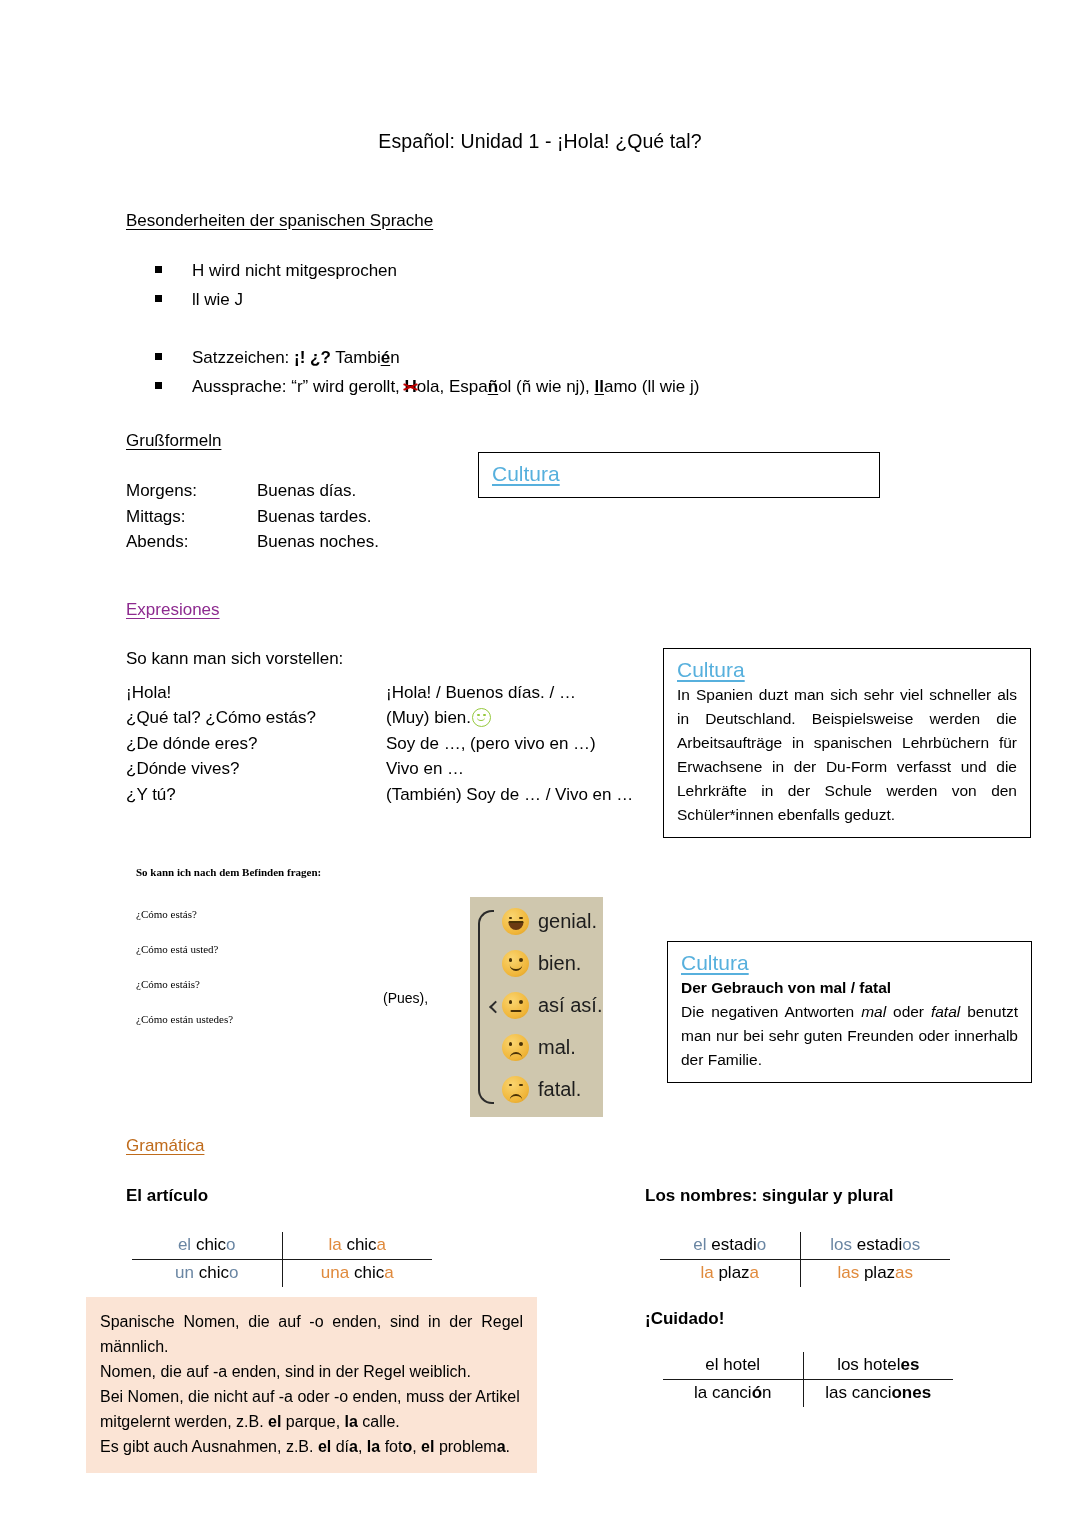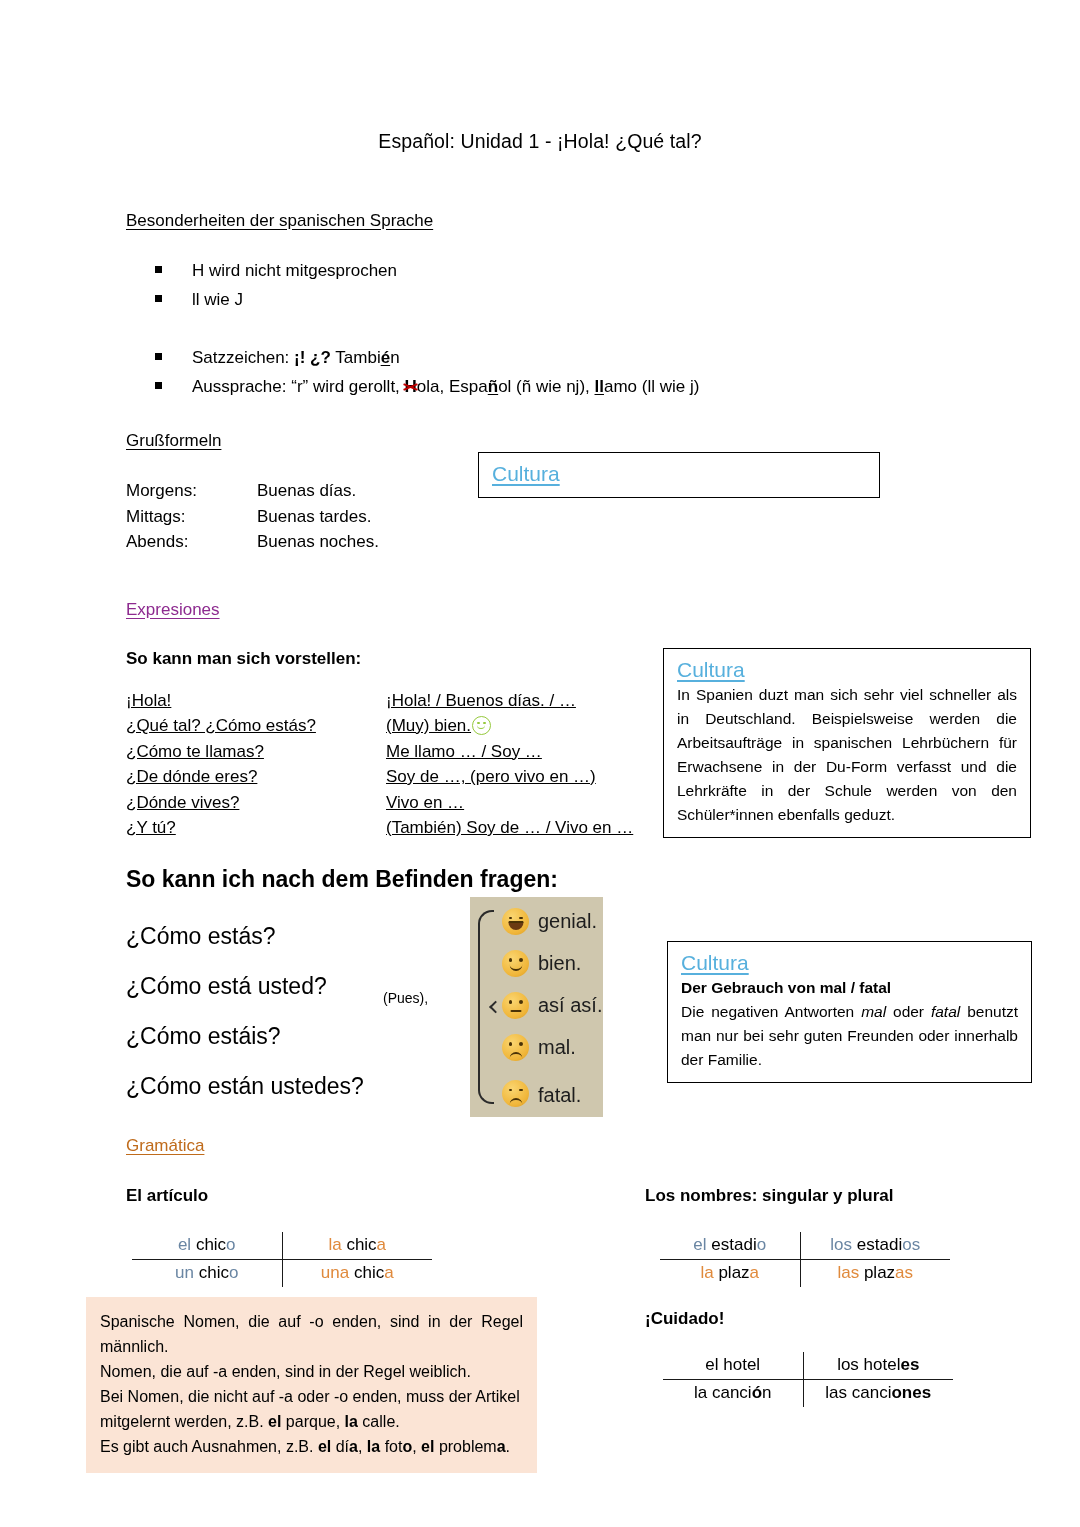--- a/index.html
+++ b/index.html
@@ -93,22 +93,22 @@
     text-underline-offset: 3px;
     font-size: 21px;
     display: block;
     margin-bottom: 1px;
   }
   .justify { text-align: justify; }
   .justify > span { display: inline; }
 
   
   .phrase-block { position: absolute; font-size: 17px; line-height: 25.5px; }
-  .phrase-head { font-weight: bold; margin-bottom: 16px; }
-  .phrase-row { display: flex; text-decoration: underline; }
+  .phrase-head { font-weight: normal; margin-bottom: 8px; }
+  .phrase-row { display: flex; }
   .phrase-q { width: 260px; }
 
   .smiley {
     display: inline-block;
     width: 19px; height: 19px;
     border: 1.6px solid #96c93d;
     border-radius: 50%;
     position: relative;
     vertical-align: -4px;
     margin-left: 1px;
@@ -120,21 +120,21 @@
   .smiley::before { left: 4px; }
   .smiley::after  { right: 4px; }
   .smiley i {
     position:absolute; left:3.5px; top:7px;
     width:8px; height:5px;
     border-bottom:1.8px solid #96c93d;
     border-radius:0 0 8px 8px;
   }
 
   
-  .befinden { position: absolute; left: 126px; top: 866px; font-size: 23px; }
+  .befinden { position: absolute; left: 136px; top: 866px; font-size: 11px; font-family: Liberation Serif, serif; }
   .befinden-head { font-weight: bold; margin-bottom: 30px; }
   .befinden-item { margin-bottom: 23px; }
 
   .pues { position: absolute; left: 383px; top: 990px; font-size: 14px; }
 
   
   .emoji-photo {
     position: absolute;
     left: 470px; top: 897px;
     width: 133px; height: 220px;
@@ -297,24 +297,20 @@
     <div class="phrase-head">So kann man sich vorstellen:</div>
     <div class="phrase-row">
       <span class="phrase-q">¡Hola!</span>
       <span>¡Hola! / Buenos días. / …</span>
     </div>
     <div class="phrase-row">
       <span class="phrase-q">¿Qué tal? ¿Cómo estás?</span>
       <span><span>(Muy) bien.</span><span class="smiley"><i></i></span></span>
     </div>
     <div class="phrase-row">
-      <span class="phrase-q">¿Cómo te llamas?</span>
-      <span>Me llamo … / Soy …</span>
-    </div>
-    <div class="phrase-row">
       <span class="phrase-q">¿De dónde eres?</span>
       <span>Soy de …, (pero vivo en …)</span>
     </div>
     <div class="phrase-row">
       <span class="phrase-q">¿Dónde vives?</span>
       <span>Vivo en …</span>
     </div>
     <div class="phrase-row">
       <span class="phrase-q">¿Y tú?</span>
       <span>(También) Soy de … / Vivo en …</span>
@@ -369,21 +365,21 @@
 
       <div class="emoji-row" style="top:132px;">
         <span class="face mal">
           <span class="eye l"></span>
             <span class="eye r"></span>
             <span class="mouth"></span>
         </span>
         <span class="emoji-label">mal.</span>
       </div>
 
-      <div class="emoji-row" style="top:174px;align-items:flex-end;">
+      <div class="emoji-row" style="top:174px;">
         <span class="face fatal">
           <span class="eye l"></span>
             <span class="eye r"></span>
             <span class="mouth"></span>
         </span>
         <span class="emoji-label">fatal.</span>
       </div>
     </div>
   </div>
 

